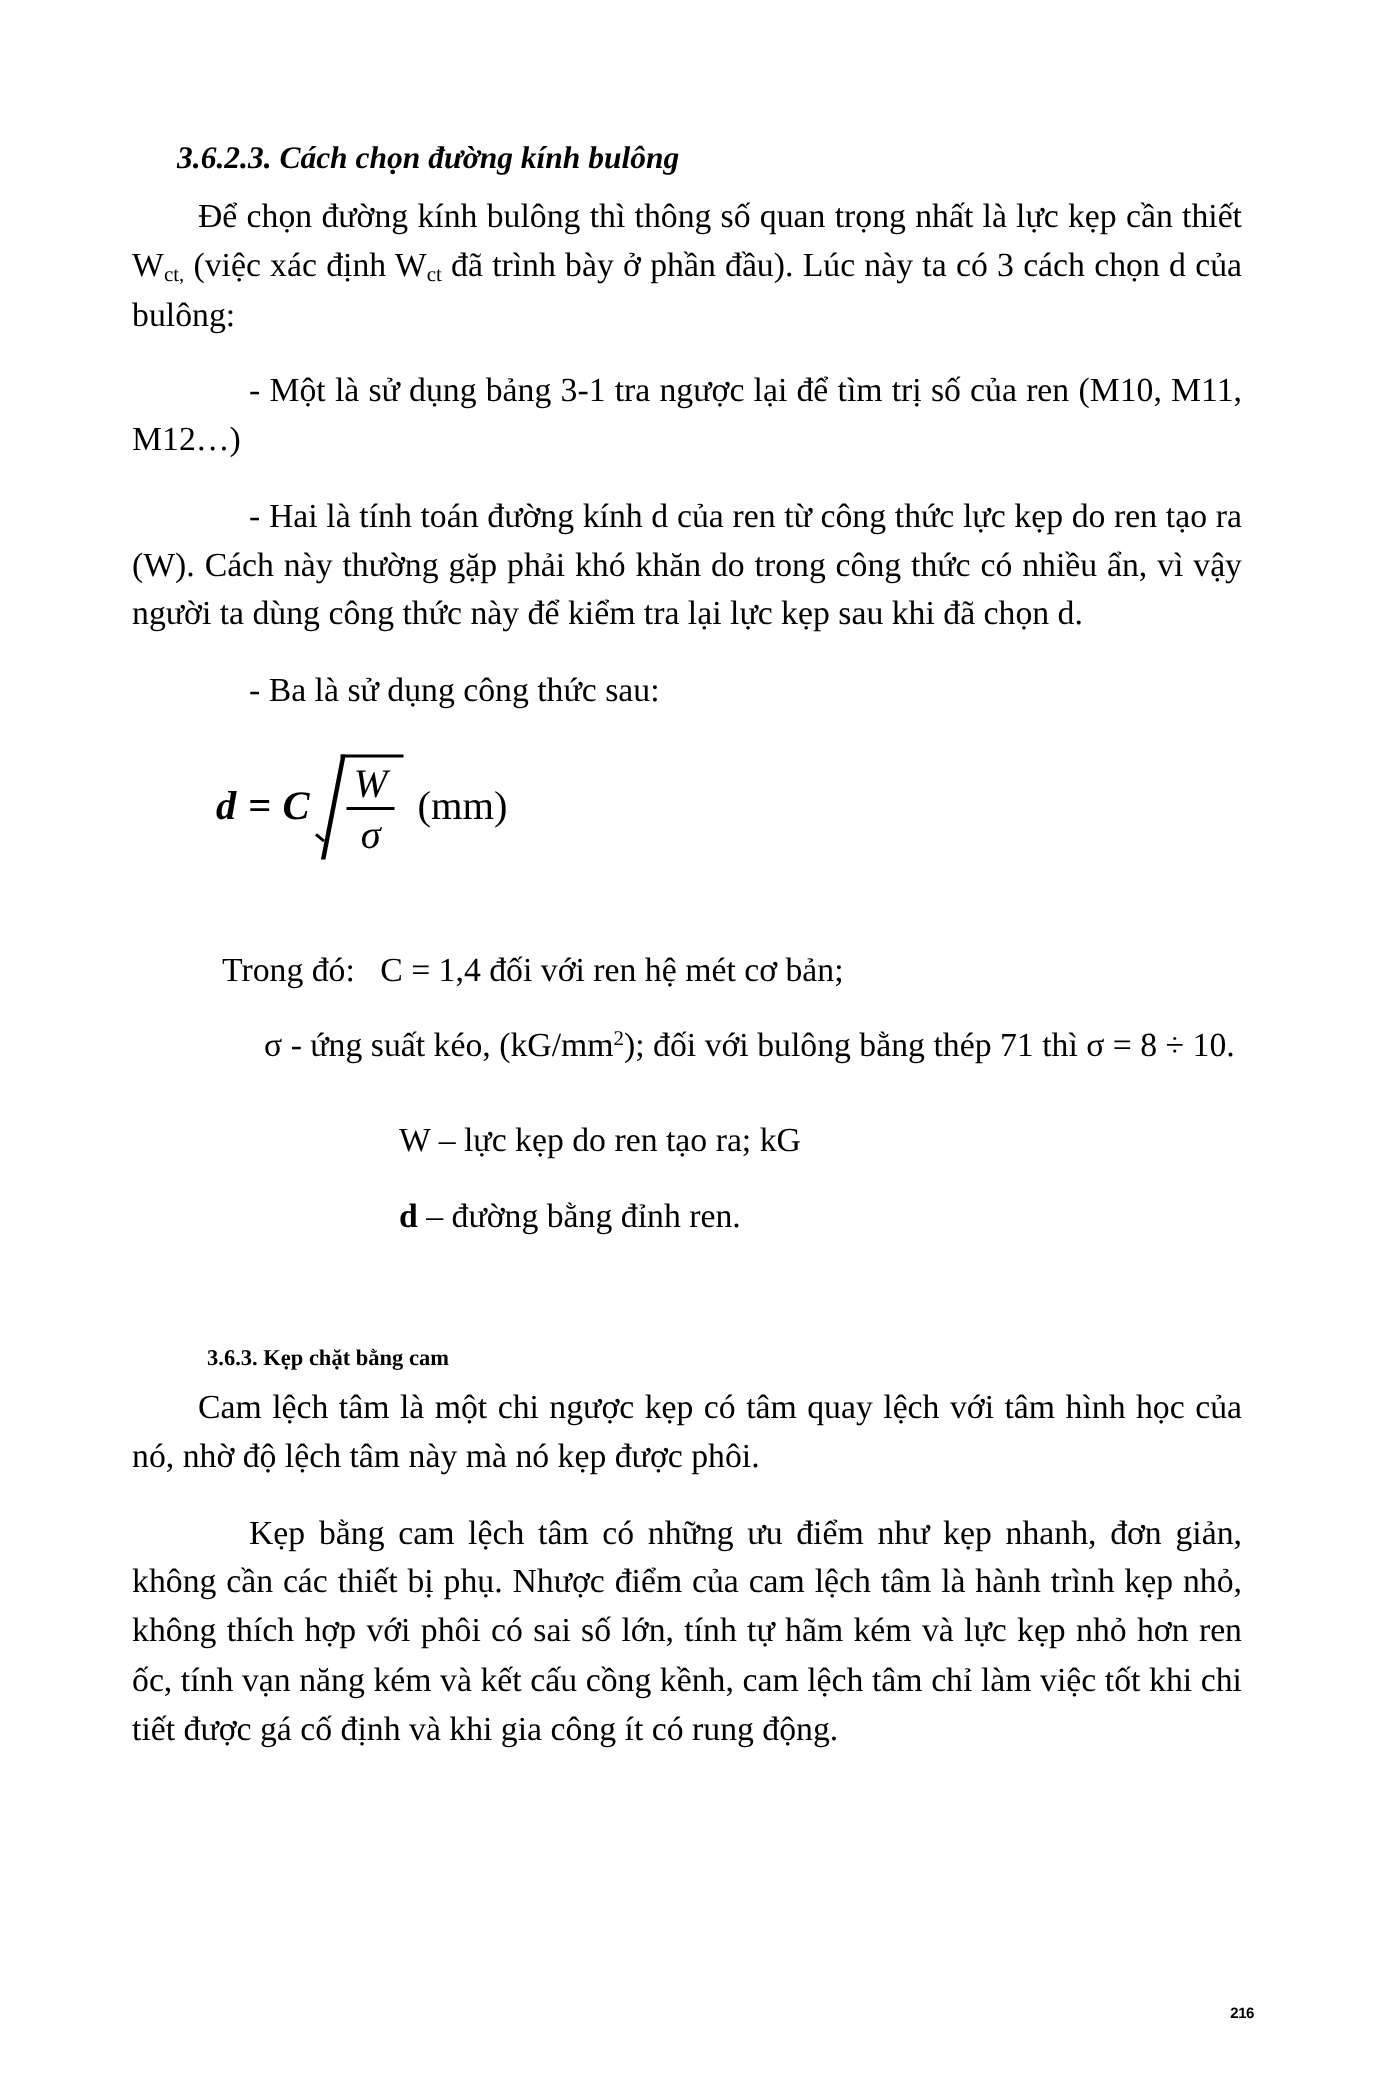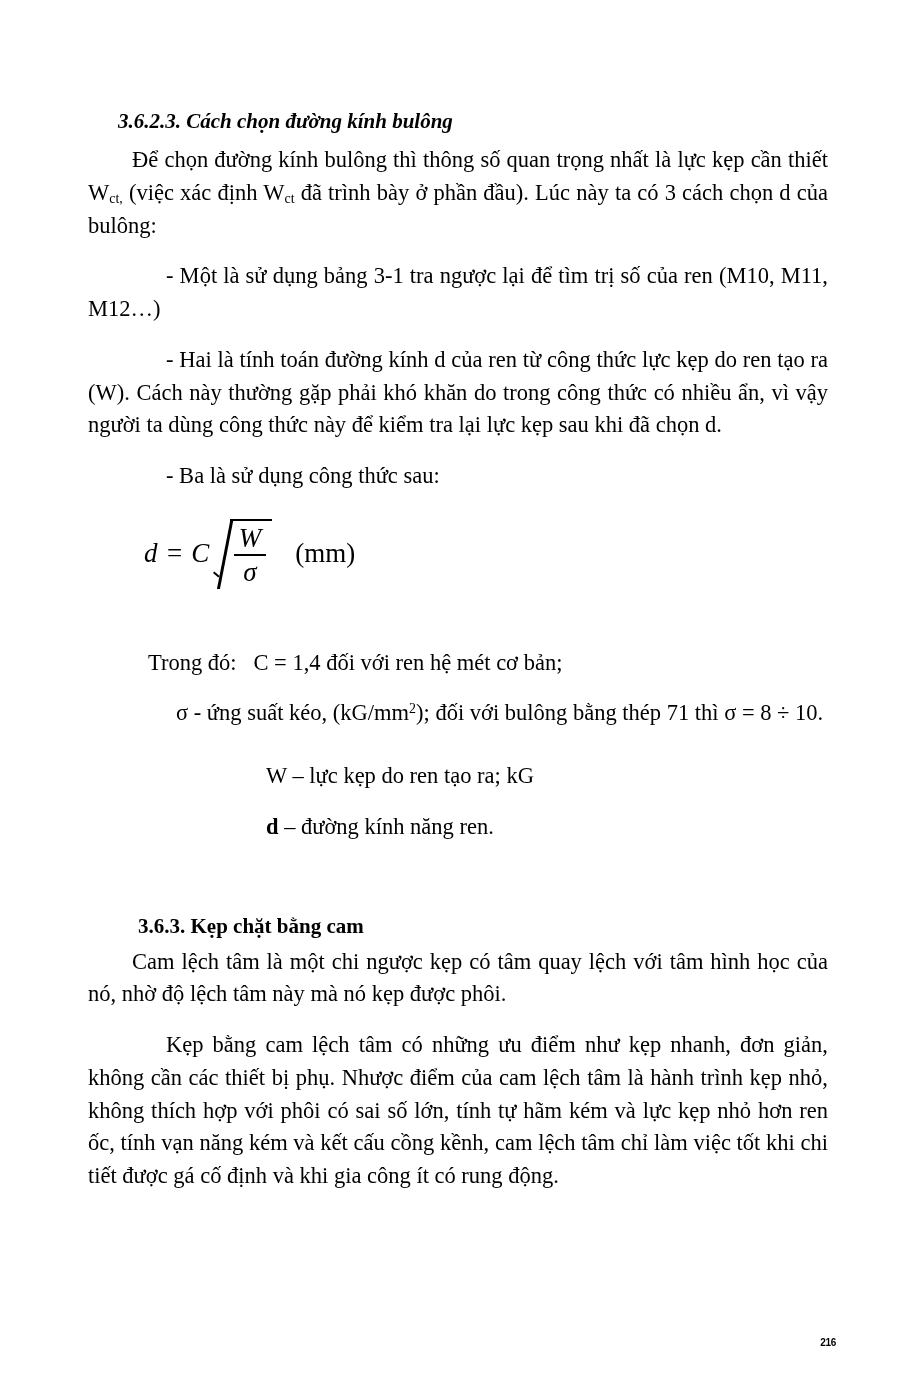--- a/index.html
+++ b/index.html
@@ -12,35 +12,35 @@
     width: 916px;
     height: 1388px;
     background: #ffffff;
     overflow: hidden;
     font-family: "Liberation Serif", "DejaVu Serif", serif;
     color: #000000;
   }
   .content {
     position: absolute;
     left: 88px;
-    top: 108px;
+    top: 92px;
     width: 740px;
   }
 
   
   .h-sub {
     font-size: 21px;
     font-weight: bold;
     font-style: italic;
     line-height: 1.25;
     margin: 0 0 10px 0;
     padding-left: 30px;
   }
   .h-sec {
-    font-size: 21px;
+    font-size: 15px;
     font-weight: bold;
     font-style: normal;
     line-height: 1.25;
     margin: 0 0 6px 0;
     padding-left: 50px;
   }
 
   
   p.body {
     font-size: 22.5px;
@@ -73,20 +73,21 @@
   .formula {
     display: inline-flex;
     align-items: center;
     font-family: "Liberation Serif", "DejaVu Serif", serif;
     font-size: 27px;
     white-space: nowrap;
   }
   .formula .lhs {
     font-style: italic;
     letter-spacing: 0.5px;
+    font-weight: bold;
   }
   .radical {
     display: inline-flex;
     align-items: stretch;
     margin-left: 3px;
     position: relative;
   }
   .radical .sign {
     position: relative;
     width: 17px;
@@ -134,21 +135,21 @@
     height: 2px;
     background: #000;
     margin: 1px 0 1px 0;
   }
   .radicand .den {
     font-style: italic;
     padding: 1px 5px 2px 5px;
     line-height: 1.05;
   }
   .formula .unit {
-    margin-left: 23px;
+    margin-left: 9px;
     font-style: normal;
     font-family: Liberation Serif, serif;
   }
 
   
   .page-number {
     position: absolute;
     right: 80px;
     bottom: 40px;
     font-family: "Liberation Sans", "DejaVu Sans", sans-serif;
@@ -201,21 +202,21 @@
     <div class="gap-sm"></div>
 
     <p class="body ind3"><span>σ - ứng suất kéo, (kG/mm</span><sup>2</sup><span>); đối với bulông bằng thép 71 thì σ = 8 ÷ 10.</span></p>
 
     <div class="gap-md"></div>
 
     <p class="body lastline-left" style="padding-left:178px; text-indent:0">W – lực kẹp do ren tạo ra; kG</p>
 
     <div class="gap-sm"></div>
 
-    <p class="body lastline-left" style="padding-left:178px; text-indent:0"><span class="bold-d">d</span><span> – đường kính năng ren.</span></p>
+    <p class="body lastline-left" style="padding-left:178px; text-indent:0"><span class="bold-d">d</span><span> – đường bằng đỉnh ren.</span></p>
 
     <div class="gap-lg"></div>
     <div class="gap-md"></div>
 
     <h3 class="h-sec">3.6.3. Kẹp chặt bằng cam</h3>
 
     <p class="body ind1">Cam lệch tâm là một chi ngược kẹp có tâm quay lệch với tâm hình học của nó, nhờ độ lệch tâm này mà nó kẹp được phôi.</p>
 
     <div class="gap-sm"></div>
 

